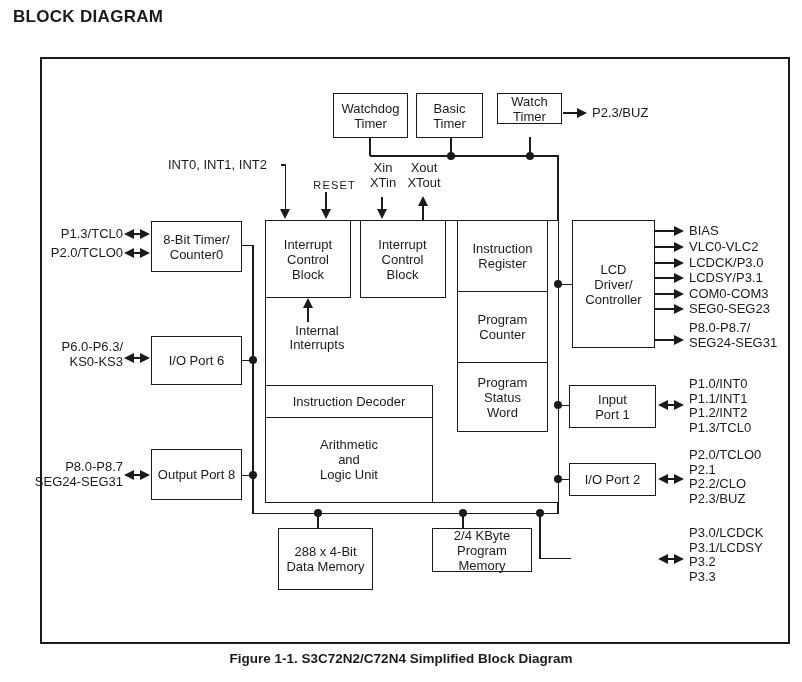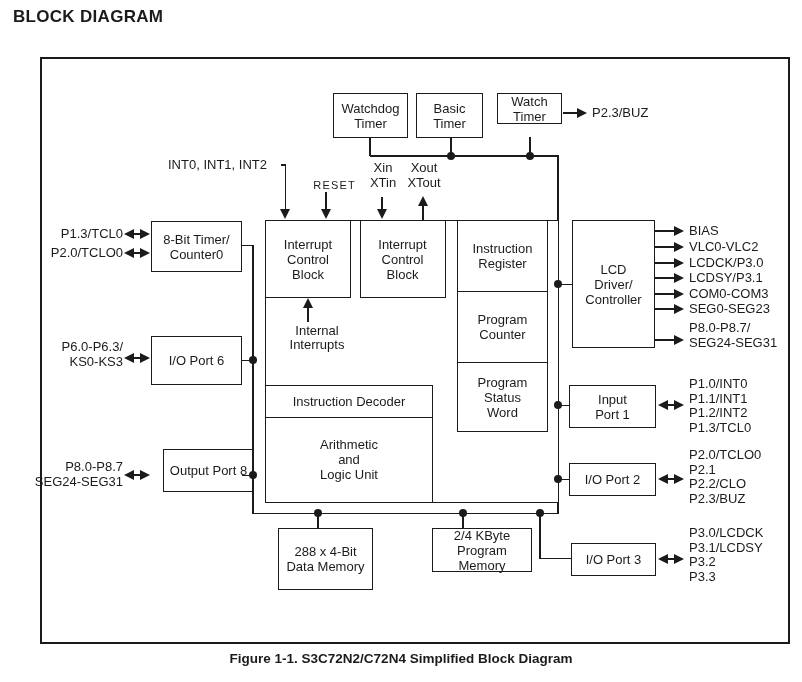--- a/index.html
+++ b/index.html
@@ -92,21 +92,21 @@
   <div class="tri tri-d" style="left:377px;top:209px"></div>
 
   <div class="lbl lbl-c" style="left:398px;top:161px;width:52px">Xout
 XTout</div>
   <div class="tri tri-u" style="left:418px;top:196px"></div>
   <div class="wv" style="left:422.25px;top:205px;height:15px"></div>
 
   <div class="box" style="left:151px;top:221px;width:91px;height:51px">8-Bit Timer/
 Counter0</div>
   <div class="box" style="left:151px;top:336px;width:91px;height:49px">I/O Port 6</div>
-  <div class="box" style="left:163px;top:449px;width:91px;height:43px">Output Port 8</div>
+  <div class="box" style="left:151px;top:449px;width:91px;height:51px">Output Port 8</div>
 
   <div class="wh" style="left:242px;top:244.5px;width:11px"></div>
   <div class="wv" style="left:252px;top:244.5px;height:269.5px"></div>
   <div class="wh" style="left:242px;top:359.5px;width:11px"></div>
   <div class="wh" style="left:242px;top:474.5px;width:11px"></div>
   <div class="dot" style="left:248.75px;top:356px"></div>
   <div class="dot" style="left:248.75px;top:471px"></div>
 
   <div class="lbl lbl-r" style="top:227px">P1.3/TCL0</div>
   <div class="tri tri-l" style="left:124px;top:229px"></div>
@@ -151,21 +151,20 @@
   <div class="dot" style="left:553.75px;top:280px"></div>
   <div class="dot" style="left:553.75px;top:401px"></div>
   <div class="dot" style="left:553.75px;top:475px"></div>
 
   <div class="box" style="left:572px;top:220px;width:83px;height:128px">LCD
 Driver/
 Controller</div>
   <div class="box" style="left:569px;top:385px;width:87px;height:43px">Input
 Port 1</div>
   <div class="box" style="left:569px;top:463px;width:87px;height:33px">I/O Port 2</div>
-  <div class="box" style="left:571px;top:543px;width:85px;height:33px">I/O Port 3</div>
 
   <div class="wh" style="left:655px;top:230.25px;width:22px"></div>
   <div class="tri tri-r" style="left:674px;top:226px"></div>
   <div class="lbl" style="left:689px;top:224px">BIAS</div>
 
   <div class="wh" style="left:655px;top:246.25px;width:22px"></div>
   <div class="tri tri-r" style="left:674px;top:242px"></div>
   <div class="lbl" style="left:689px;top:240px">VLC0-VLC2</div>
 
   <div class="wh" style="left:655px;top:262.25px;width:22px"></div>

